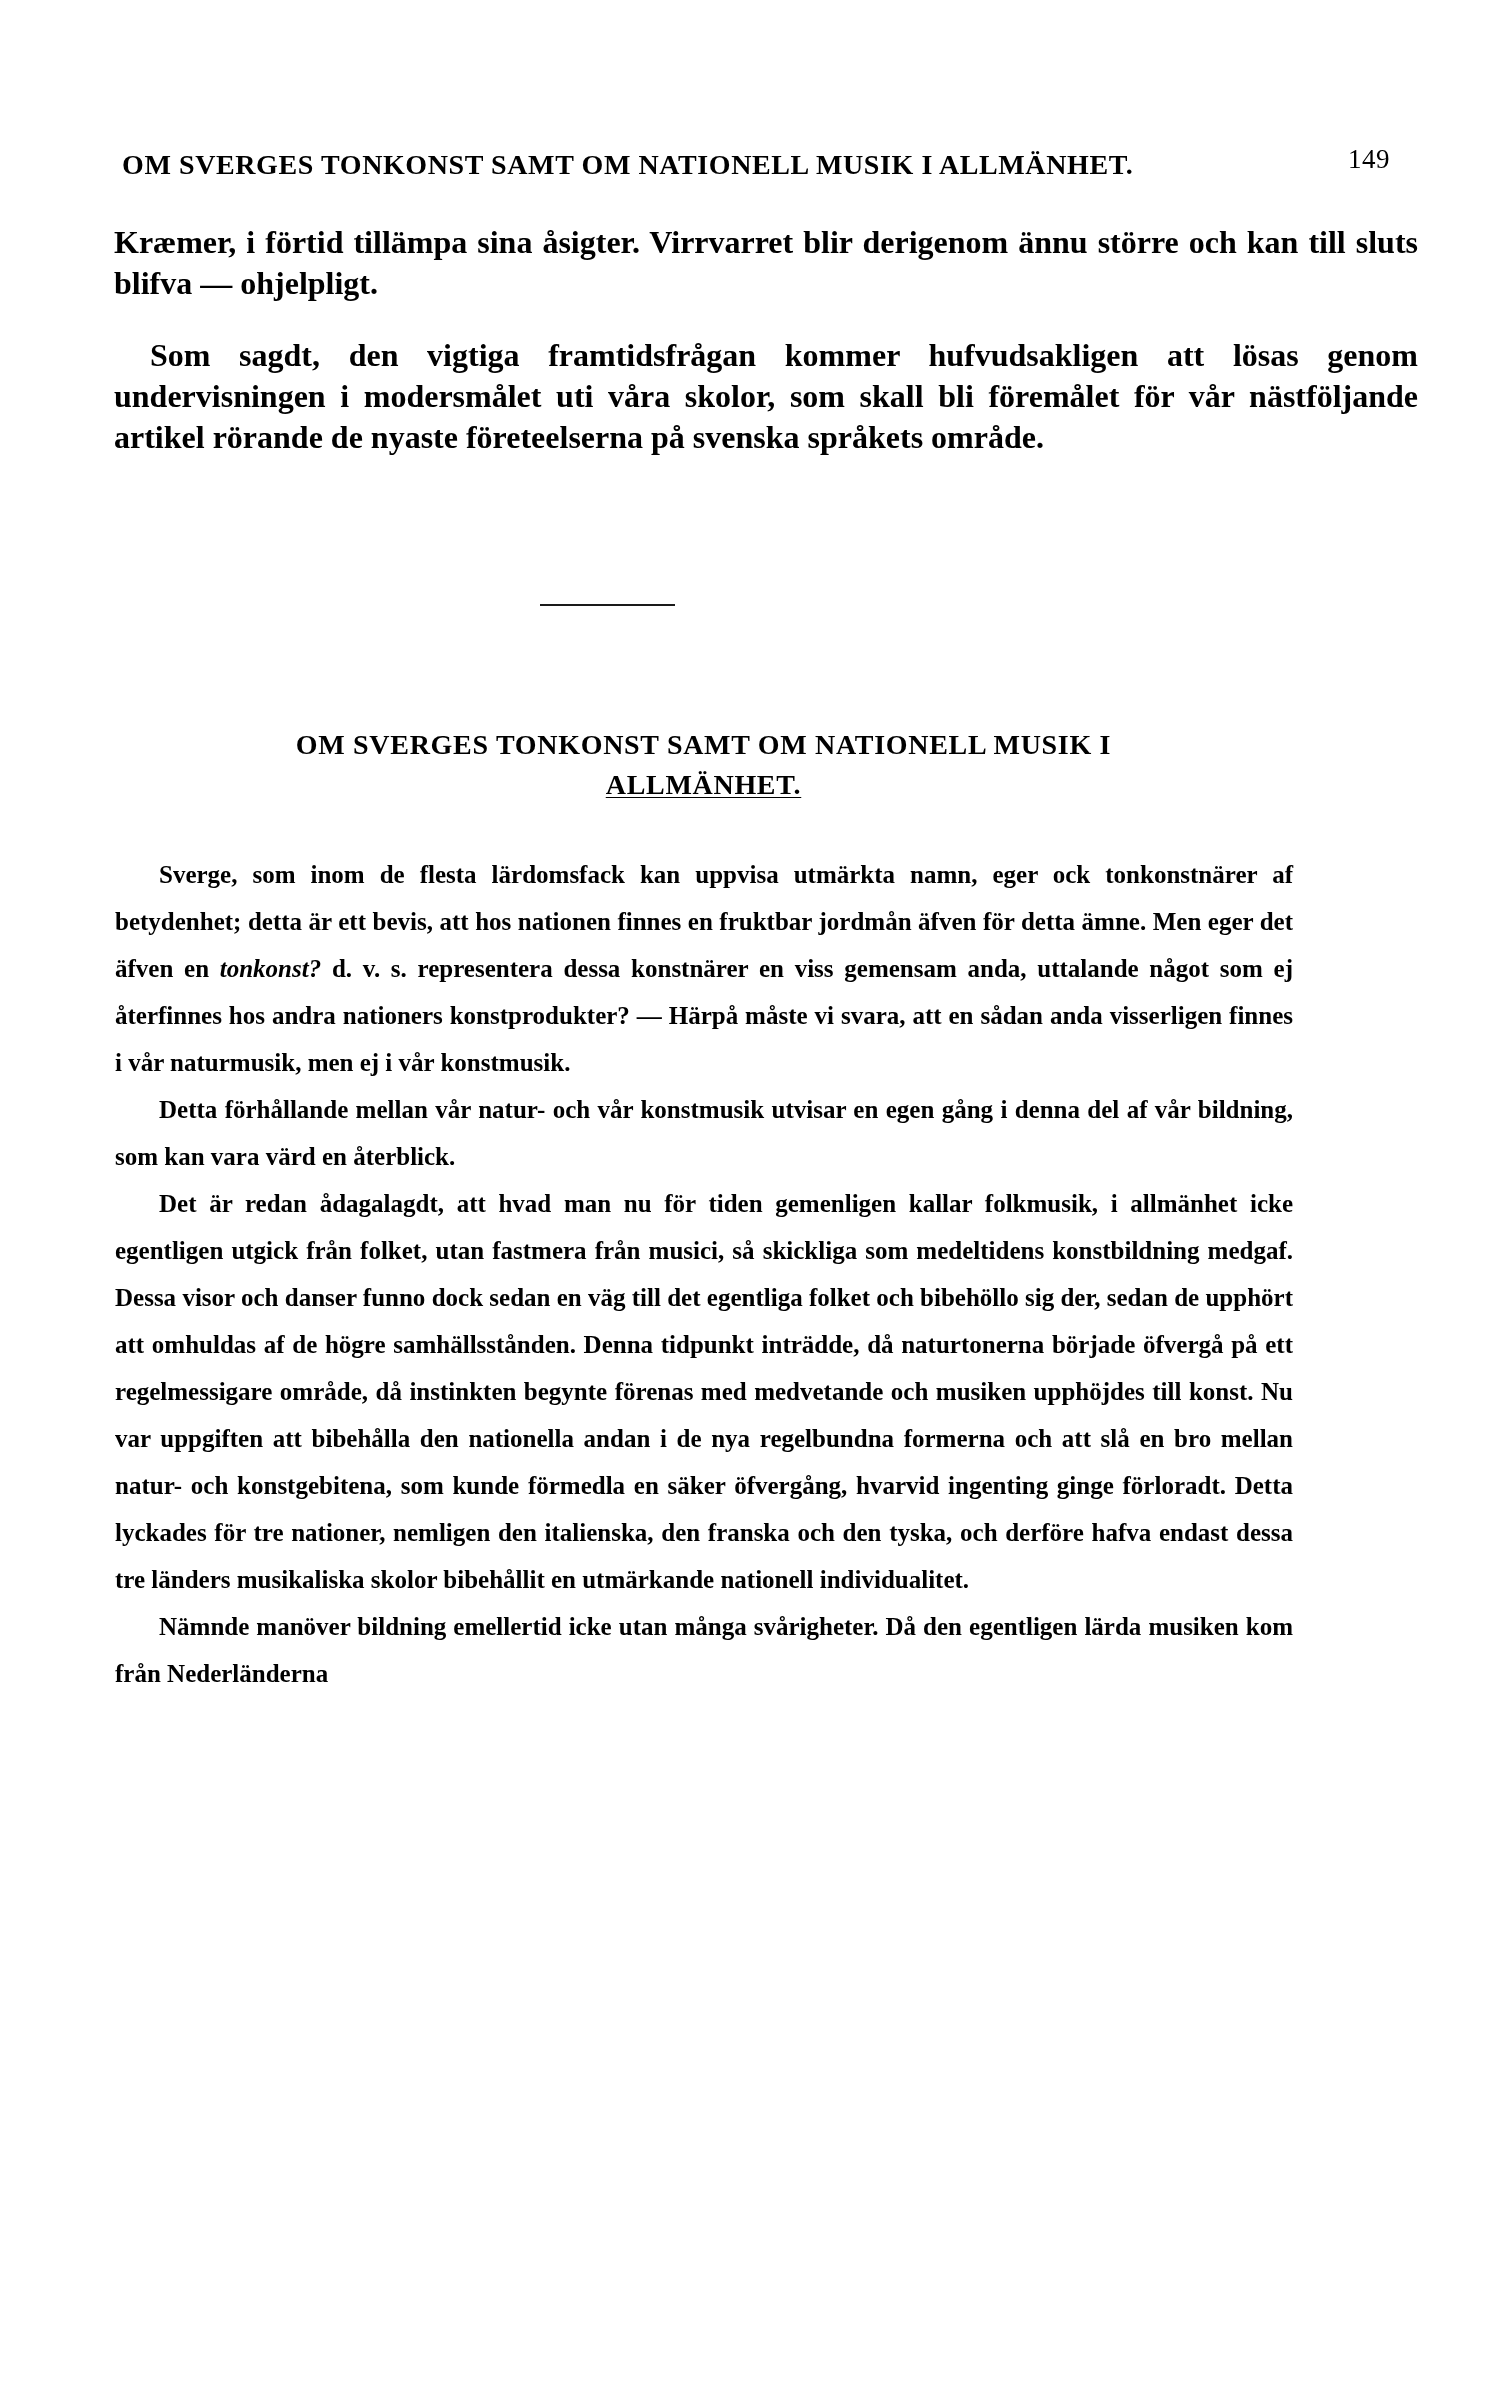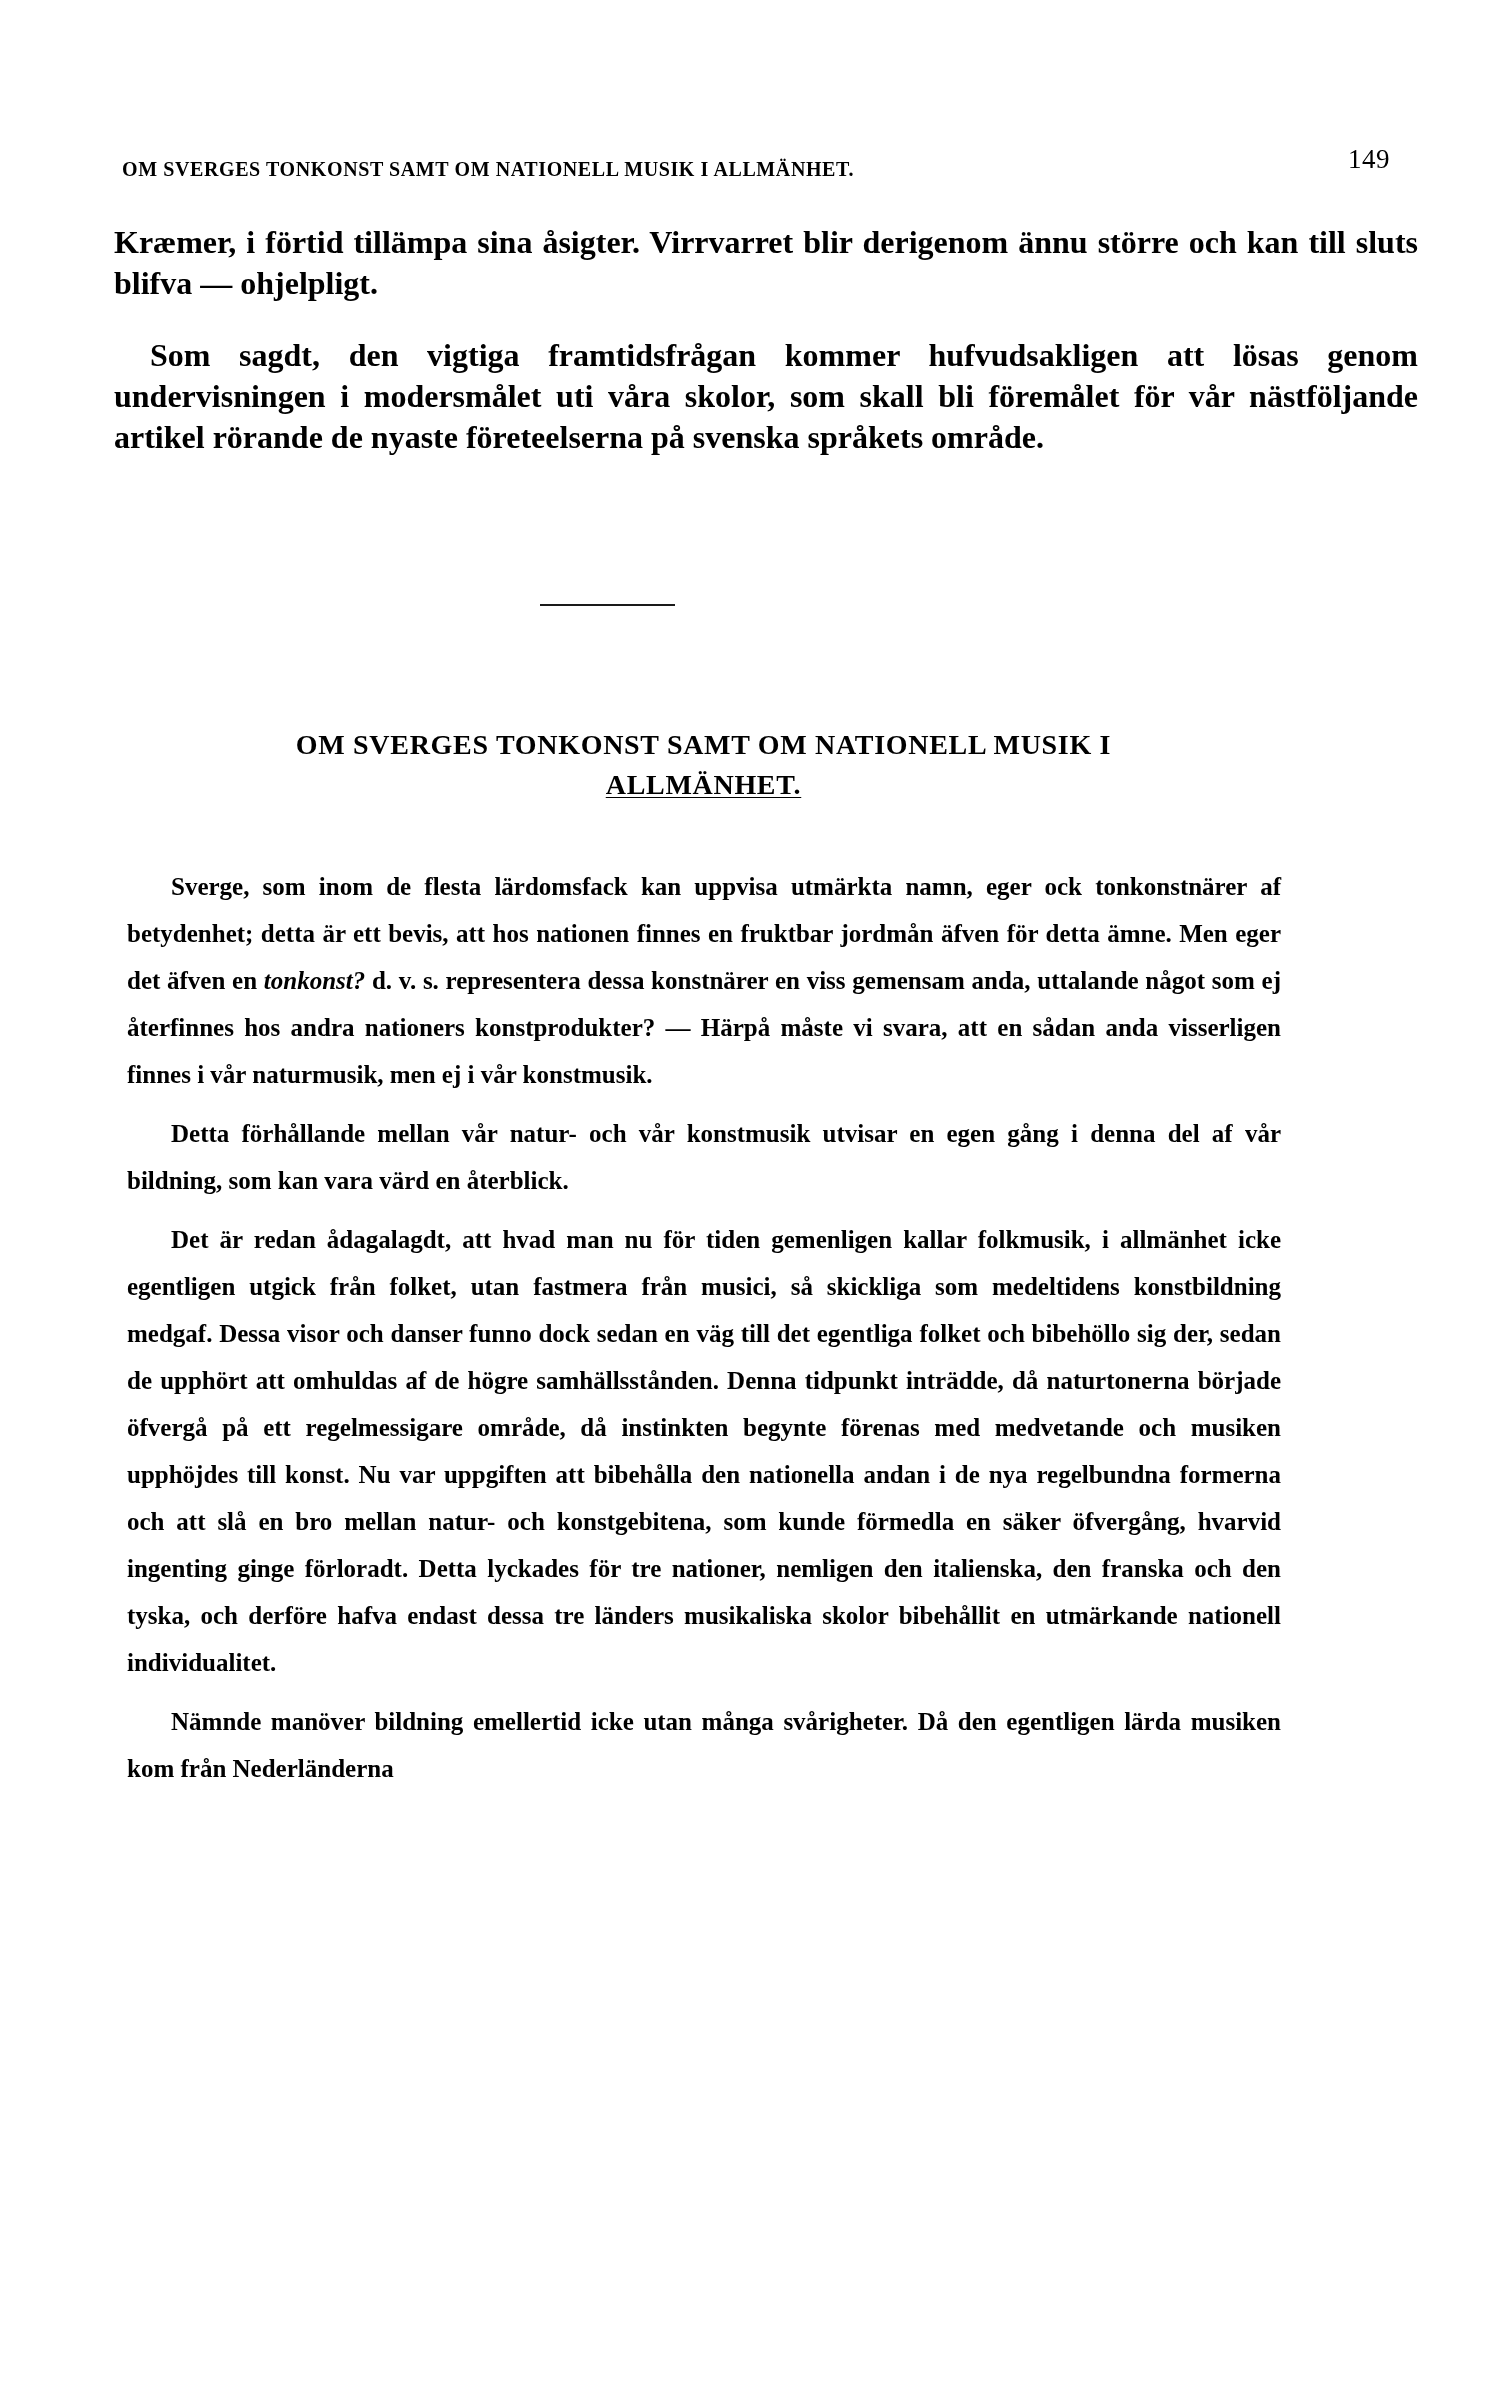--- a/index.html
+++ b/index.html
@@ -20,22 +20,22 @@
   #running-head {
     position: absolute;
     left: 122px;
     top: 144px;
     width: 1268px;
     height: 34px;
   }
   #running-head .head-title {
     position: absolute;
     left: 0;
-    top: 14px;
-    font-size: 20px;
+    top: 5px;
+    font-size: 28px;
     font-weight: bold;
     letter-spacing: 0.6px;
     white-space: nowrap;
     font-variant: small-caps;
     text-transform: uppercase;
   }
   #running-head .head-folio {
     position: absolute;
     right: 0;
     top: 0;
@@ -98,21 +98,21 @@
     left: 115px;
     top: 851px;
     width: 1178px;
     font-size: 25px;
     line-height: 47px;
     text-align: justify;
     text-justify: inter-word;
     font-weight: 600;
   }
   #article-body p {
-    margin: 12px;
+    margin: 0;
     text-indent: 44px;
   }
   #article-body em {
     font-style: italic;
   }
 </style>
 </head>
 <body>
 
 <div id="running-head">

